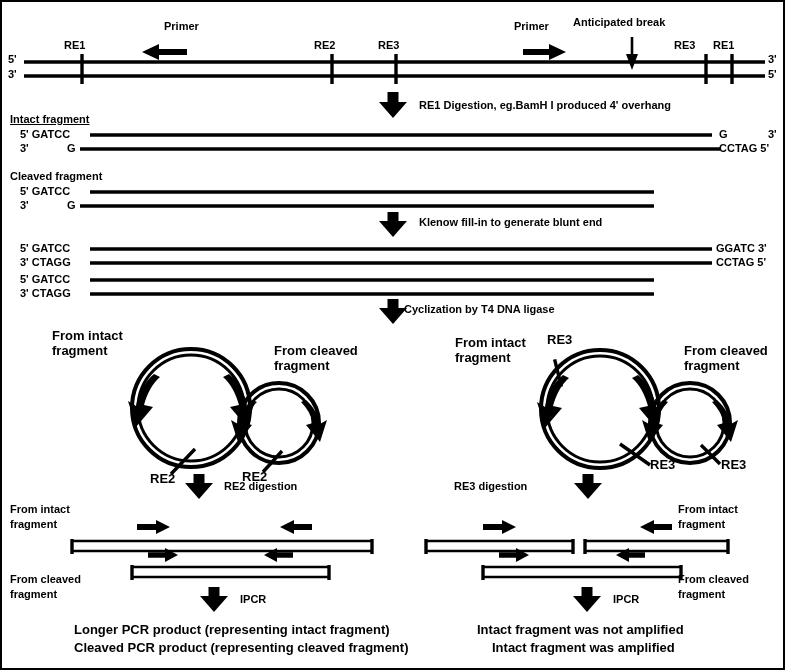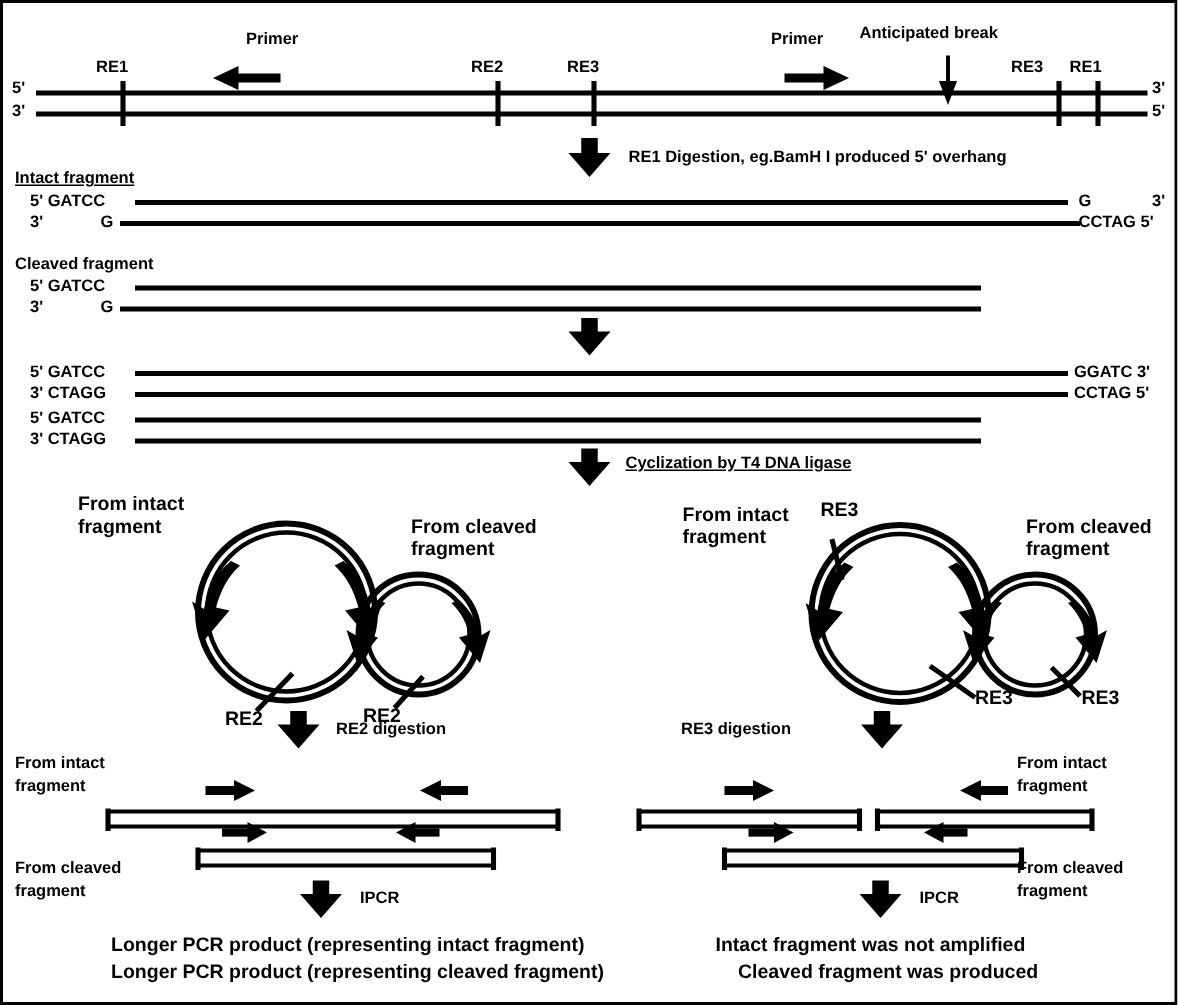--- a/index.html
+++ b/index.html
@@ -218,44 +218,45 @@
   <div class="t s14" style="left:312px;top:37px;">RE2</div>
   <div class="t s14" style="left:376px;top:37px;">RE3</div>
   <div class="t s14" style="left:672px;top:37px;">RE3</div>
   <div class="t s14" style="left:711px;top:37px;">RE1</div>
 
   <div class="t s14" style="left:162px;top:18px;">Primer</div>
   <div class="t s14" style="left:512px;top:18px;">Primer</div>
 
   <div class="t s14" style="left:571px;top:14px;">Anticipated break</div>
 
-  <div class="t s14" style="left:417px;top:97px;"><span>RE1 Digestion, eg.</span><span class="ital">Bam</span><span>H I produced 5' overhang</span></div>
+  <div class="t s14" style="left:417px;top:97px;"><span>RE1 Digestion, eg.</span><span class="ital">Bam</span><span>H I produced 4' overhang</span></div>
 
   <div class="t s14" style="left:8px;top:111px;text-decoration:underline;">Intact fragment</div>
   <div class="t s14" style="left:18px;top:126px;">5' GATCC</div>
   <div class="t s14" style="left:18px;top:140px;">3'</div>
   <div class="t s14" style="left:65px;top:140px;">G</div>
   <div class="t s14" style="left:717px;top:126px;">G</div>
   <div class="t s14" style="left:766px;top:126px;">3'</div>
   <div class="t s14" style="left:717px;top:140px;">CCTAG 5'</div>
 
   <div class="t s14" style="left:8px;top:168px;">Cleaved fragment</div>
   <div class="t s14" style="left:18px;top:183px;">5' GATCC</div>
   <div class="t s14" style="left:18px;top:197px;">3'</div>
   <div class="t s14" style="left:65px;top:197px;">G</div>
 
+  <div class="t s14" style="left:417px;top:214px;">Klenow fill-in to generate blunt end</div>
 
   <div class="t s14" style="left:18px;top:240px;">5' GATCC</div>
   <div class="t s14" style="left:18px;top:254px;">3' CTAGG</div>
   <div class="t s14" style="left:714px;top:240px;">GGATC 3'</div>
   <div class="t s14" style="left:714px;top:254px;">CCTAG 5'</div>
   <div class="t s14" style="left:18px;top:271px;">5' GATCC</div>
   <div class="t s14" style="left:18px;top:285px;">3' CTAGG</div>
 
-  <div class="t s14" style="left:415px;top:301px;text-decoration:underline;">Cyclization by T4 DNA ligase</div>
+  <div class="t s14" style="left:402px;top:301px;">Cyclization by T4 DNA ligase</div>
 
   <div class="t s13" style="left:50px;top:327px;">From intact</div>
   <div class="t s13" style="left:50px;top:342px;">fragment</div>
   <div class="t s13" style="left:148px;top:470px;">RE2</div>
 
   <div class="t s13" style="left:272px;top:342px;">From cleaved</div>
   <div class="t s13" style="left:272px;top:357px;">fragment</div>
   <div class="t s13" style="left:240px;top:468px;">RE2</div>
 
   <div class="t s13" style="left:453px;top:334px;">From intact</div>
@@ -277,17 +278,17 @@
 
   <div class="t s14" style="left:676px;top:501px;">From intact</div>
   <div class="t s14" style="left:676px;top:516px;">fragment</div>
   <div class="t s14" style="left:676px;top:571px;">From cleaved</div>
   <div class="t s14" style="left:676px;top:586px;">fragment</div>
 
   <div class="t s14" style="left:238px;top:591px;">IPCR</div>
   <div class="t s14" style="left:611px;top:591px;">IPCR</div>
 
   <div class="t s15" style="left:72px;top:621px;">Longer PCR product (representing intact fragment)</div>
-  <div class="t s15" style="left:72px;top:639px;">Longer PCR product (representing cleaved fragment)</div>
+  <div class="t s15" style="left:72px;top:639px;">Cleaved PCR product (representing cleaved fragment)</div>
   <div class="t s15" style="left:475px;top:621px;">Intact fragment was not amplified</div>
-  <div class="t s15" style="left:490px;top:639px;">Cleaved fragment was produced</div>
+  <div class="t s15" style="left:490px;top:639px;">Intact fragment was amplified</div>
 
 </div>
 
 </body></html>

